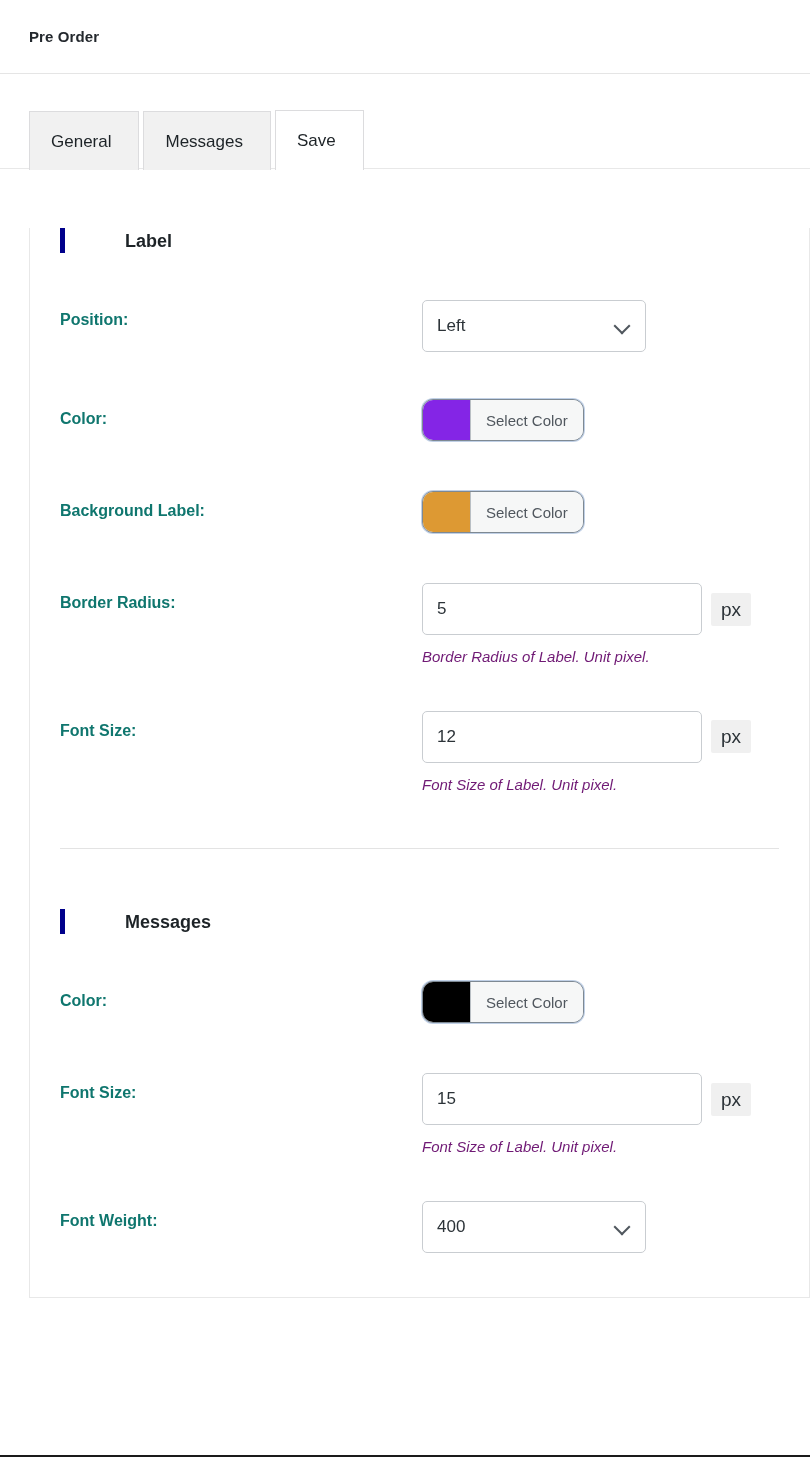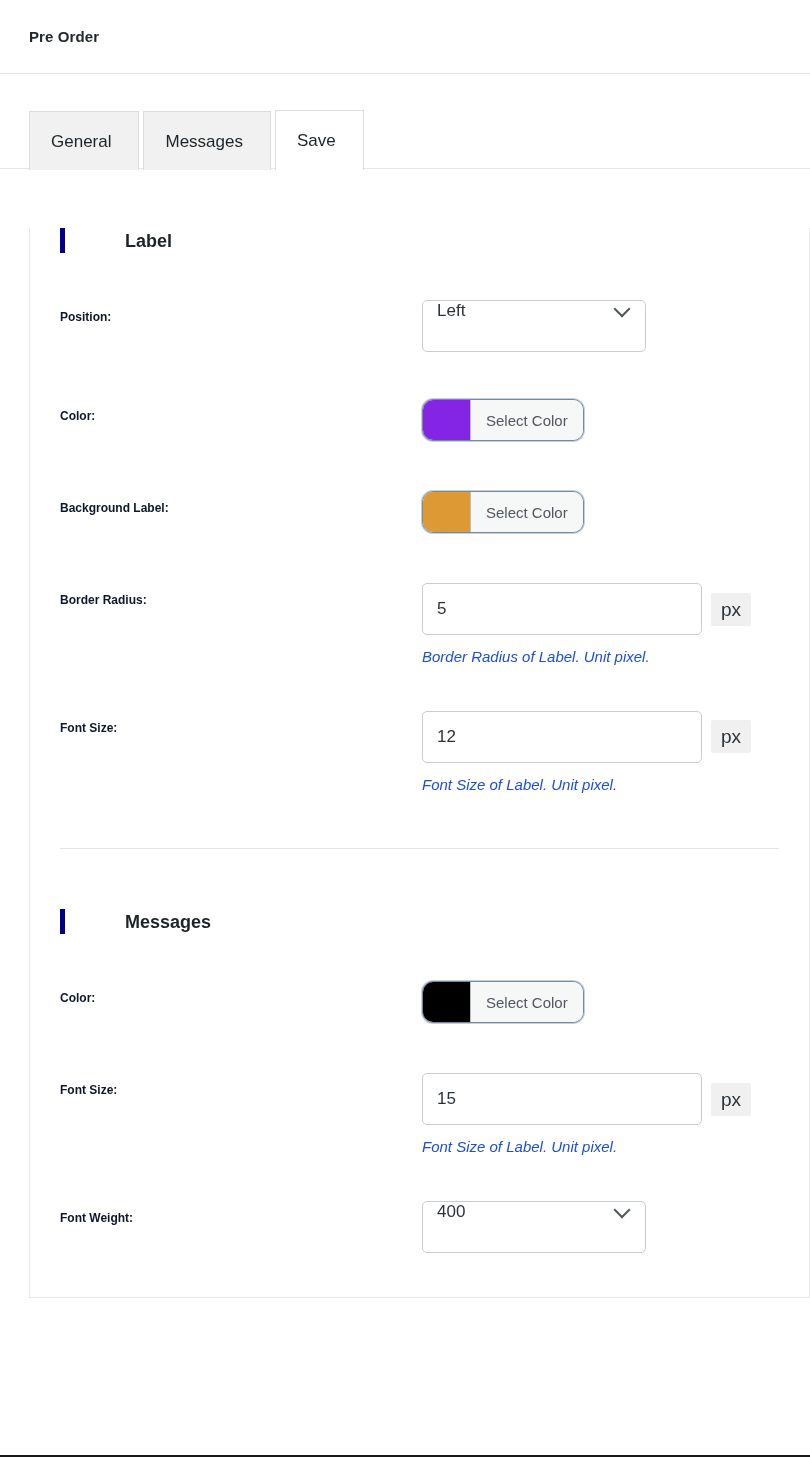--- a/index.html
+++ b/index.html
@@ -110,36 +110,37 @@
   .row {
     display: flex;
     align-items: flex-start;
     margin-top: 47px;
     padding-left: 0;
   }
   .row.tight { margin-top: 44px; }
   .row-label {
     width: 362px;
     flex: 0 0 362px;
-    font-size: 12px;
+    font-size: 16px;
     font-weight: 700;
-    color: #0f172a;
+    color: #0f766e;
     padding-top: 10px;
     line-height: 1.3;
   }
   .row-field { flex: 1 1 auto; min-width: 0; }
 
   
   .select-box {
     width: 224px;
     height: 52px;
     border: 1px solid #c9cdd1;
     border-radius: 5px;
     background: #fff;
     display: flex;
+    align-items: center;
     justify-content: space-between;
     padding: 0 14px 0 14px;
     font-size: 17px;
     color: #2c3338;
     cursor: pointer;
   }
   .chevron {
     width: 16px; height: 16px;
     flex: 0 0 16px;
     display: inline-block;
@@ -201,21 +202,21 @@
     color: #2c3338;
     font-size: 19px;
     padding: 7px 10px;
     line-height: 1;
     border-radius: 2px;
   }
   .hint {
     margin-top: 12px;
     font-size: 15px;
     font-style: italic;
-    color: #1d4ed8;
+    color: #701a75;
     line-height: 1.3;
   }
 
   
   .footer {
     border-top: 1px solid #ededed;
     margin-top: 28px;
     padding: 32px 0 0 29px;
   }
   .save-btn {

